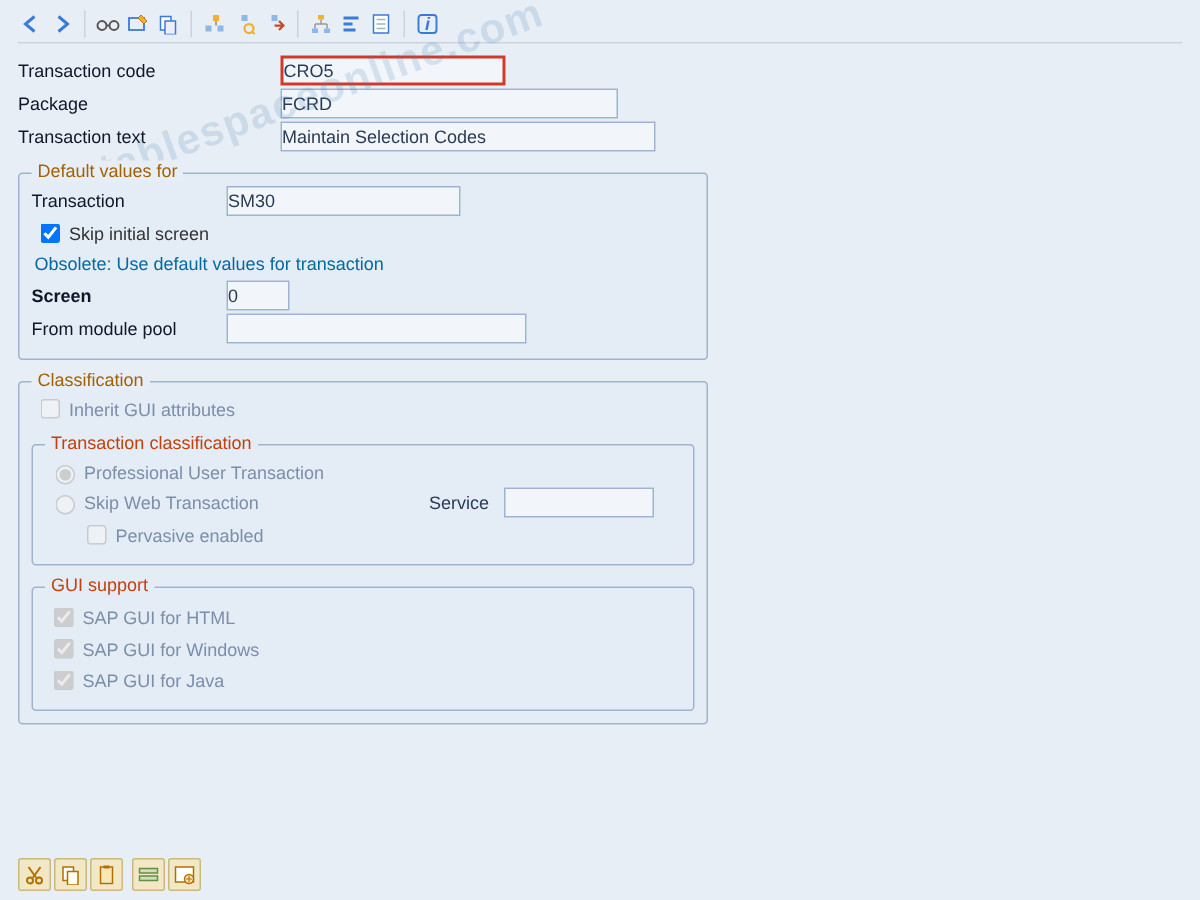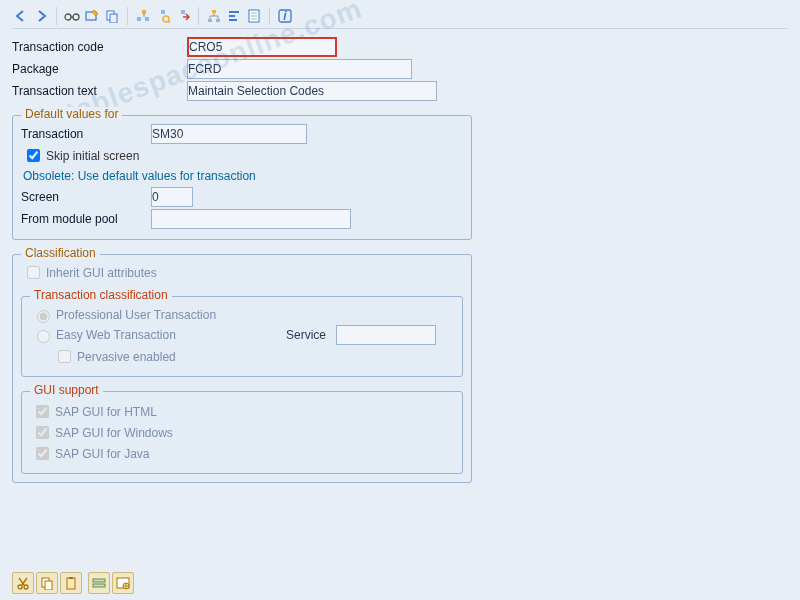--- a/index.html
+++ b/index.html
@@ -152,21 +152,21 @@
     <div class="field-row">
       <span class="field-label" style="width:130px;">Transaction</span>
       <input type="text" class="val-trans" value="SM30" style="">
     </div>
     <div class="chk-row">
       <input type="checkbox" checked="" style="">
       <span>Skip initial screen</span>
     </div>
     <div class="note">Obsolete: Use default values for transaction</div>
     <div class="field-row">
-      <span class="field-label" style="width:130px;">Screen</span>
+      <span class="field-label" style="width:130px;font-weight:bold;">Screen</span>
       <input type="text" class="val-screen" value="0" style="">
     </div>
     <div class="field-row">
       <span class="field-label" style="width:130px;">From module pool</span>
       <input type="text" class="val-mpool" value="" style="">
     </div>
   </div>
 
   <div class="groupbox" style="width:460px;">
     <span class="group-title">Classification</span>
@@ -176,21 +176,21 @@
     </div>
 
     <div class="inner-group">
       <span class="group-inner-title">Transaction classification</span>
       <div class="rad-row muted">
         <input type="radio" name="tc" checked="" disabled="" style="">
         <span>Professional User Transaction</span>
       </div>
       <div class="rad-row muted" style="justify-content:flex-start;">
         <input type="radio" name="tc" disabled="" style="">
-        <span style="width:230px;">Easy Web Transaction</span>
+        <span style="width:230px;">Skip Web Transaction</span>
         <span style="width:50px; color:#2a3b55;">Service</span>
         <input type="text" class="val-svc" disabled="" value="" style="">
       </div>
       <div class="chk-row muted indent">
         <input type="checkbox" disabled="" style="">
         <span>Pervasive enabled</span>
       </div>
     </div>
 
     <div class="inner-group">

